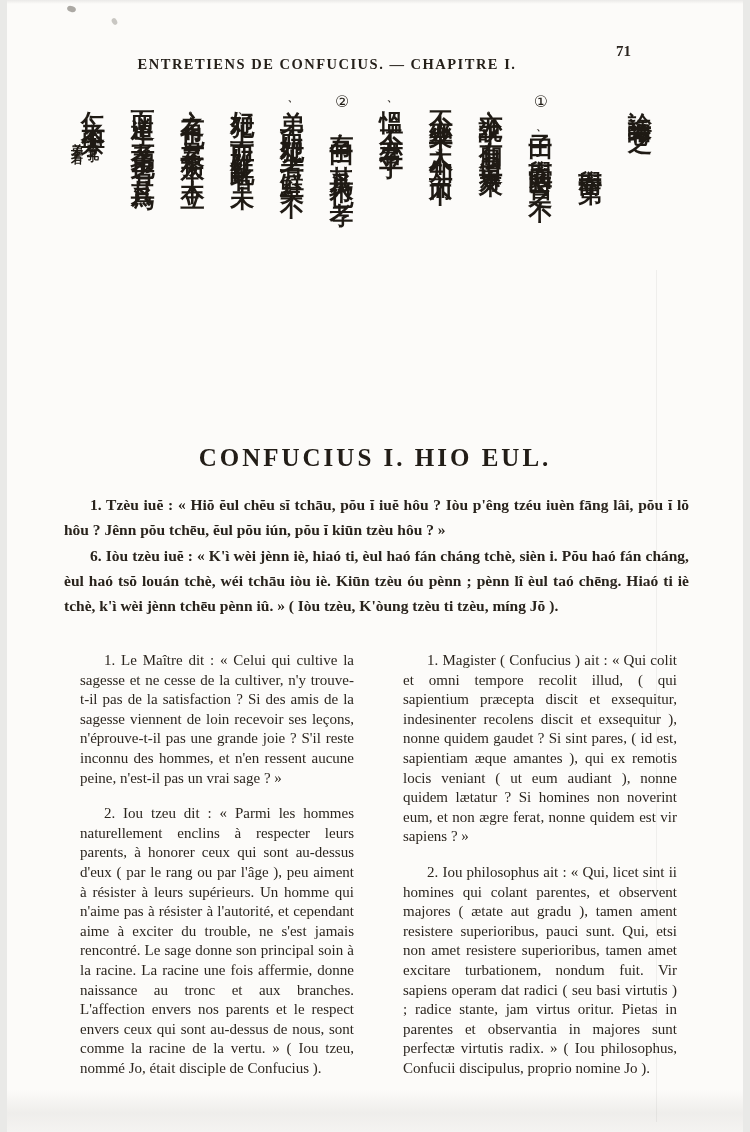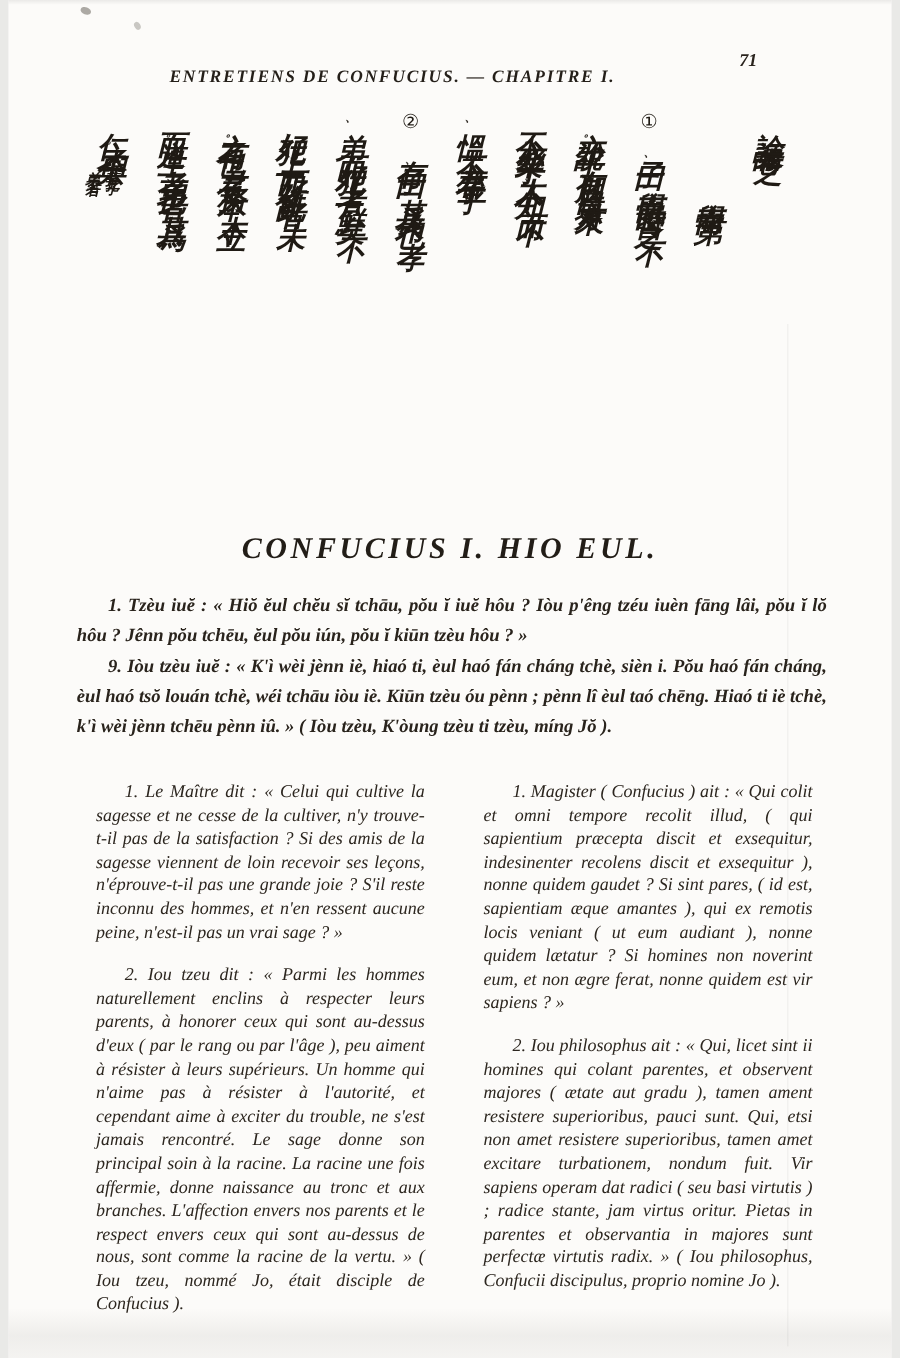--- a/index.html
+++ b/index.html
@@ -1,20 +1,19 @@
 <!DOCTYPE html>
 <html><head>
 <meta charset="utf-8">
 <style>
   html,body{margin:0;padding:0;background:#e9e9e7;}
   .page{
     position:relative; width:736px; height:1132px; margin:0 auto;
     background:#fcfbf9; overflow:hidden; color:#2a241e;
     font-family:"Liberation Serif","DejaVu Serif",serif;
-    font-style:italic;
   }
   
   .page::before{
     content:""; position:absolute; left:0; top:0; right:0; height:4px;
     background:linear-gradient(to bottom, rgba(0,0,0,0.07), rgba(0,0,0,0));
   }
   .page::after{
     content:""; position:absolute; left:0; bottom:0; right:0; height:42px;
     background:linear-gradient(to bottom, rgba(0,0,0,0), rgba(120,118,112,0.10) 55%, rgba(120,118,112,0.06));
     pointer-events:none;
@@ -101,21 +100,21 @@
       <div class="cn-col">仁之本與<span class="punct">。</span><span class="cn-note">
           <span class="cn-note-col">有子孔子</span>
           <span class="cn-note-col">弟子名若</span>
         </span></div>
     </div>
 
   <div class="chapter-heading">CONFUCIUS I. HIO EUL.</div>
 
   <div class="transcription">
       <p>1. Tzèu iuĕ : « Hiŏ ĕul chĕu sĭ tchāu, pŏu ĭ iuĕ hôu ? Iòu p'êng tzéu iuèn fāng lâi, pŏu ĭ lŏ hôu ? Jênn pŏu tchēu, ĕul pŏu iún, pŏu ĭ kiūn tzèu hôu ? »</p>
-      <p>9. Iòu tzèu iuĕ : « K'ì wèi jènn iè, hiaó ti, èul haó fán cháng tchè, sièn i. Pŏu haó fán cháng, èul haó tsŏ louán tchè, wéi tchāu iòu iè. Kiūn tzèu óu pènn ; pènn lî èul taó chēng. Hiaó ti iè tchè, k'ì wèi jènn tchēu pènn iû. » ( Iòu tzèu, K'òung tzèu ti tzèu, míng Jŏ ).</p>
+      <p>6. Iòu tzèu iuĕ : « K'ì wèi jènn iè, hiaó ti, èul haó fán cháng tchè, sièn i. Pŏu haó fán cháng, èul haó tsŏ louán tchè, wéi tchāu iòu iè. Kiūn tzèu óu pènn ; pènn lî èul taó chēng. Hiaó ti iè tchè, k'ì wèi jènn tchēu pènn iû. » ( Iòu tzèu, K'òung tzèu ti tzèu, míng Jŏ ).</p>
     </div>
 
   <div class="columns">
     <div class="col">
         <p>1. Le Maître dit : « Celui qui cultive la sagesse et ne cesse de la cultiver, n'y trouve-t-il pas de la satisfaction ? Si des amis de la sagesse viennent de loin recevoir ses leçons, n'éprouve-t-il pas une grande joie ? S'il reste inconnu des hommes, et n'en ressent aucune peine, n'est-il pas un vrai sage ? »</p>
         <p>2. Iou tzeu dit : « Parmi les hommes naturellement enclins à respecter leurs parents, à honorer ceux qui sont au-dessus d'eux ( par le rang ou par l'âge ), peu aiment à résister à leurs supérieurs. Un homme qui n'aime pas à résister à l'autorité, et cependant aime à exciter du trouble, ne s'est jamais rencontré. Le sage donne son principal soin à la racine. La racine une fois affermie, donne naissance au tronc et aux branches. L'affection envers nos parents et le respect envers ceux qui sont au-dessus de nous, sont comme la racine de la vertu. » ( Iou tzeu, nommé Jo, était disciple de Confucius ).</p>
       </div>
     <div class="col">
         <p>1. Magister ( Confucius ) ait : « Qui colit et omni tempore recolit illud, ( qui sapientium præcepta discit et exsequitur, indesinenter recolens discit et exsequitur ), nonne quidem gaudet ? Si sint pares, ( id est, sapientiam æque amantes ), qui ex remotis locis veniant ( ut eum audiant ), nonne quidem lætatur ? Si homines non noverint eum, et non ægre ferat, nonne quidem est vir sapiens ? »</p>
         <p>2. Iou philosophus ait : « Qui, licet sint ii homines qui colant parentes, et observent majores ( ætate aut gradu ), tamen ament resistere superioribus, pauci sunt. Qui, etsi non amet resistere superioribus, tamen amet excitare turbationem, nondum fuit. Vir sapiens operam dat radici ( seu basi virtutis ) ; radice stante, jam virtus oritur. Pietas in parentes et observantia in majores sunt perfectæ virtutis radix. » ( Iou philosophus, Confucii discipulus, proprio nomine Jo ).</p>

